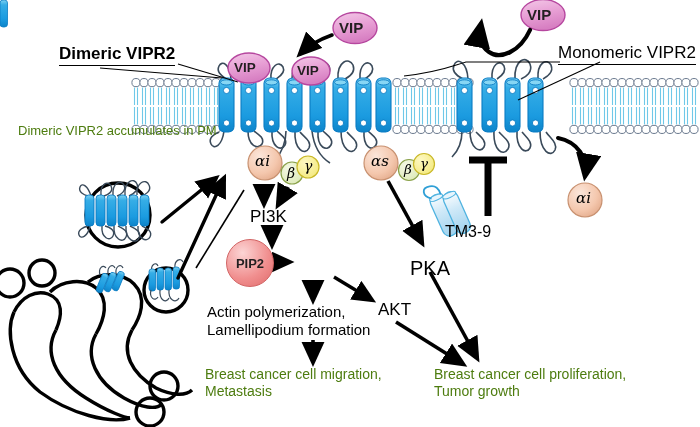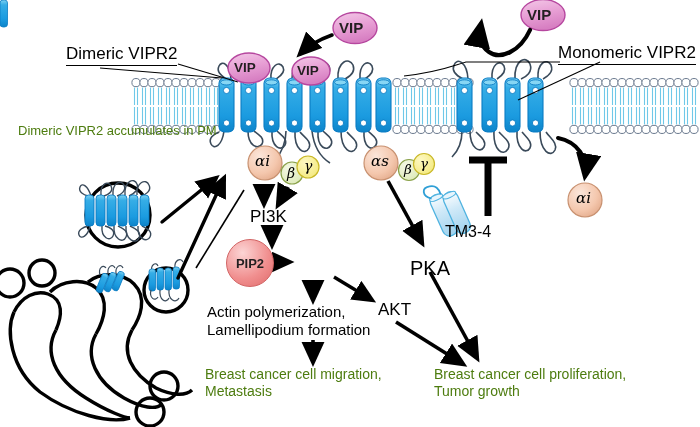--- a/index.html
+++ b/index.html
@@ -372,21 +372,21 @@
     <g transform="translate(428,198) rotate(-24)">
       <rect x="0" y="0" width="15" height="44" rx="7" fill="url(#gTm)" stroke="#4fb3e0" stroke-width="1.3"></rect>
       <rect x="13" y="3" width="15" height="44" rx="7" fill="url(#gTm)" stroke="#4fb3e0" stroke-width="1.3"></rect>
       <ellipse cx="7.5" cy="3" rx="7" ry="2.6" fill="#e7f5fd" stroke="#4fb3e0" stroke-width="1"></ellipse>
       <ellipse cx="20.5" cy="6" rx="7" ry="2.6" fill="#e7f5fd" stroke="#4fb3e0" stroke-width="1"></ellipse>
       <path d="M3,2 C-5,-4 -2,-12 6,-10 C12,-9 14,-4 13,2" fill="none" stroke="#2f9fd6" stroke-width="1.8"></path>
     </g>
 
   </svg>
 
-  <div class="lbl hdr" style="left:66px; top:44px;">Dimeric VIPR2</div>
+  <div class="lbl hdr" style="left:59px; top:44px;font-weight:bold;">Dimeric VIPR2</div>
 
   <div class="lbl hdr" style="left:558px; top:43px;">Monomeric VIPR2</div>
 
   <div class="lbl lbl-red" style="left:18px; top:123px; font-size:13px;">Dimeric VIPR2 accumulates in PM</div>
 
   <div class="lbl bubble-text" style="left:234px; top:60px;">VIP</div>
   <div class="lbl bubble-text" style="left:297px; top:63px;">VIP</div>
   <div class="lbl bubble-text" style="left:339px; top:19px; font-size:15px;">VIP</div>
   <div class="lbl bubble-text" style="left:527px; top:6px; font-size:15px;">VIP</div>
 
@@ -410,21 +410,21 @@
 
   <div class="lbl node-text center" style="left:207px; top:303px; width:214px; font-size:15px;">
     <div>Actin polymerization,</div>
     <div>Lamellipodium formation</div>
   </div>
 
   <div class="lbl node-text" style="left:378px; top:300px; font-size:17px;">AKT</div>
 
   <div class="lbl node-text" style="left:410px; top:249px; font-size:20px;margin-top:8px;">PKA</div>
 
-  <div class="lbl node-text" style="left:445px; top:223px; font-size:16px;">TM3-4</div>
+  <div class="lbl node-text" style="left:445px; top:223px; font-size:16px;">TM3-9</div>
 
   <div class="lbl lbl-red center" style="left:205px; top:366px; width:232px; font-size:14px;">
     <div>Breast cancer cell migration,</div>
     <div>Metastasis</div>
   </div>
 
   <div class="lbl lbl-red" style="left:434px; top:366px; font-size:14px;">
     <div>Breast cancer cell proliferation,</div>
     <div>Tumor growth</div>
   </div>

